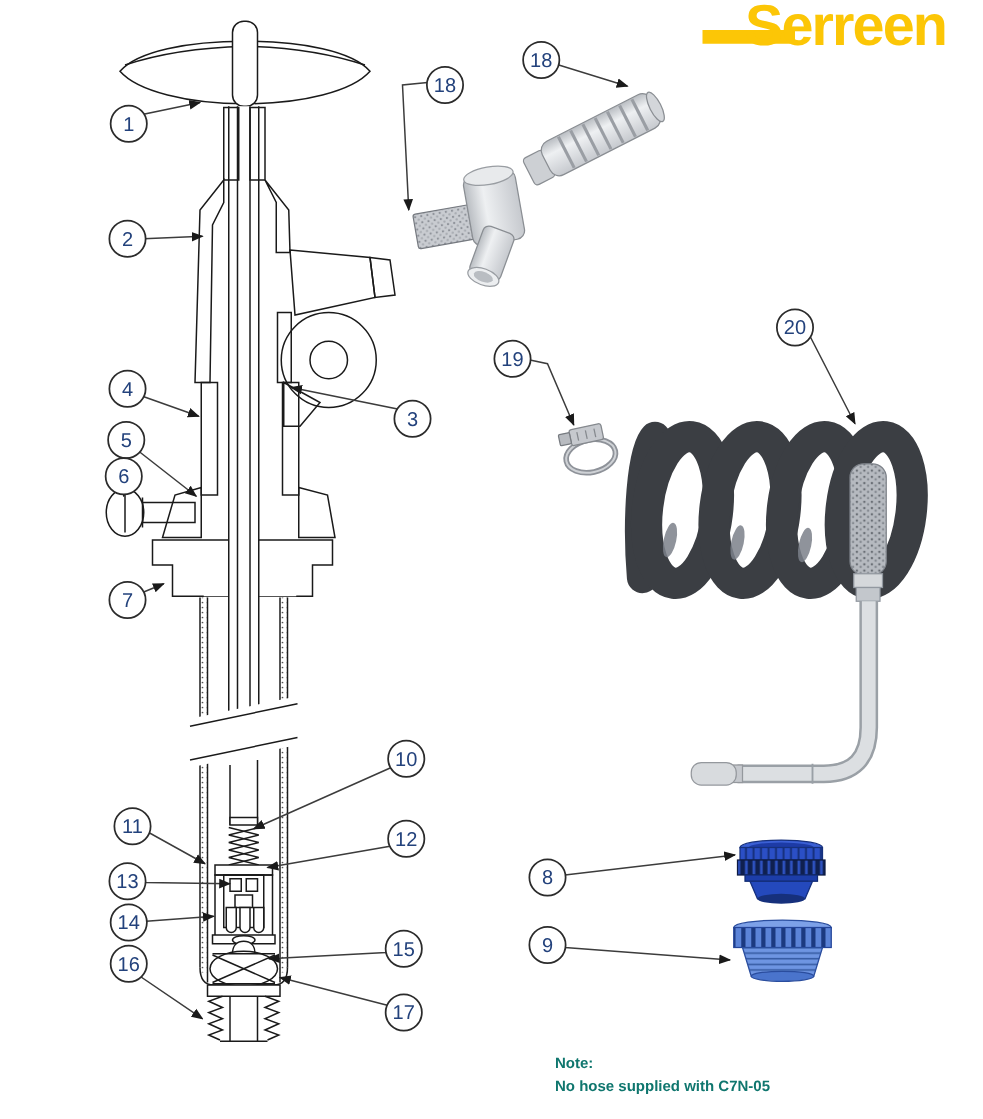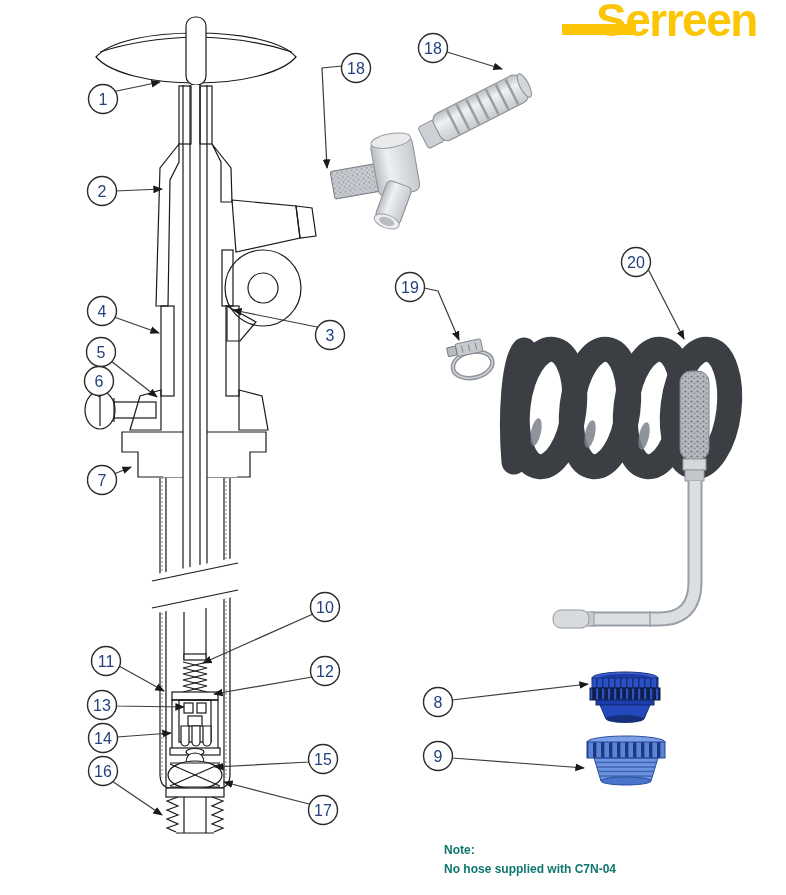--- a/index.html
+++ b/index.html
@@ -391,16 +391,16 @@
           <text x="636" y="267.5" text-anchor="middle" class="callout-num">20</text>
         </g>
       </g>
   </svg>
 
   <div class="logo-dash"></div>
   <div class="brand-logo">Serreen</div>
 
   <div class="note">
     <div>Note:</div>
-    <div>No hose supplied with C7N-04</div>
+    <div>No hose supplied with C7N-05</div>
   </div>
 
 </div>
 
 </body></html>

